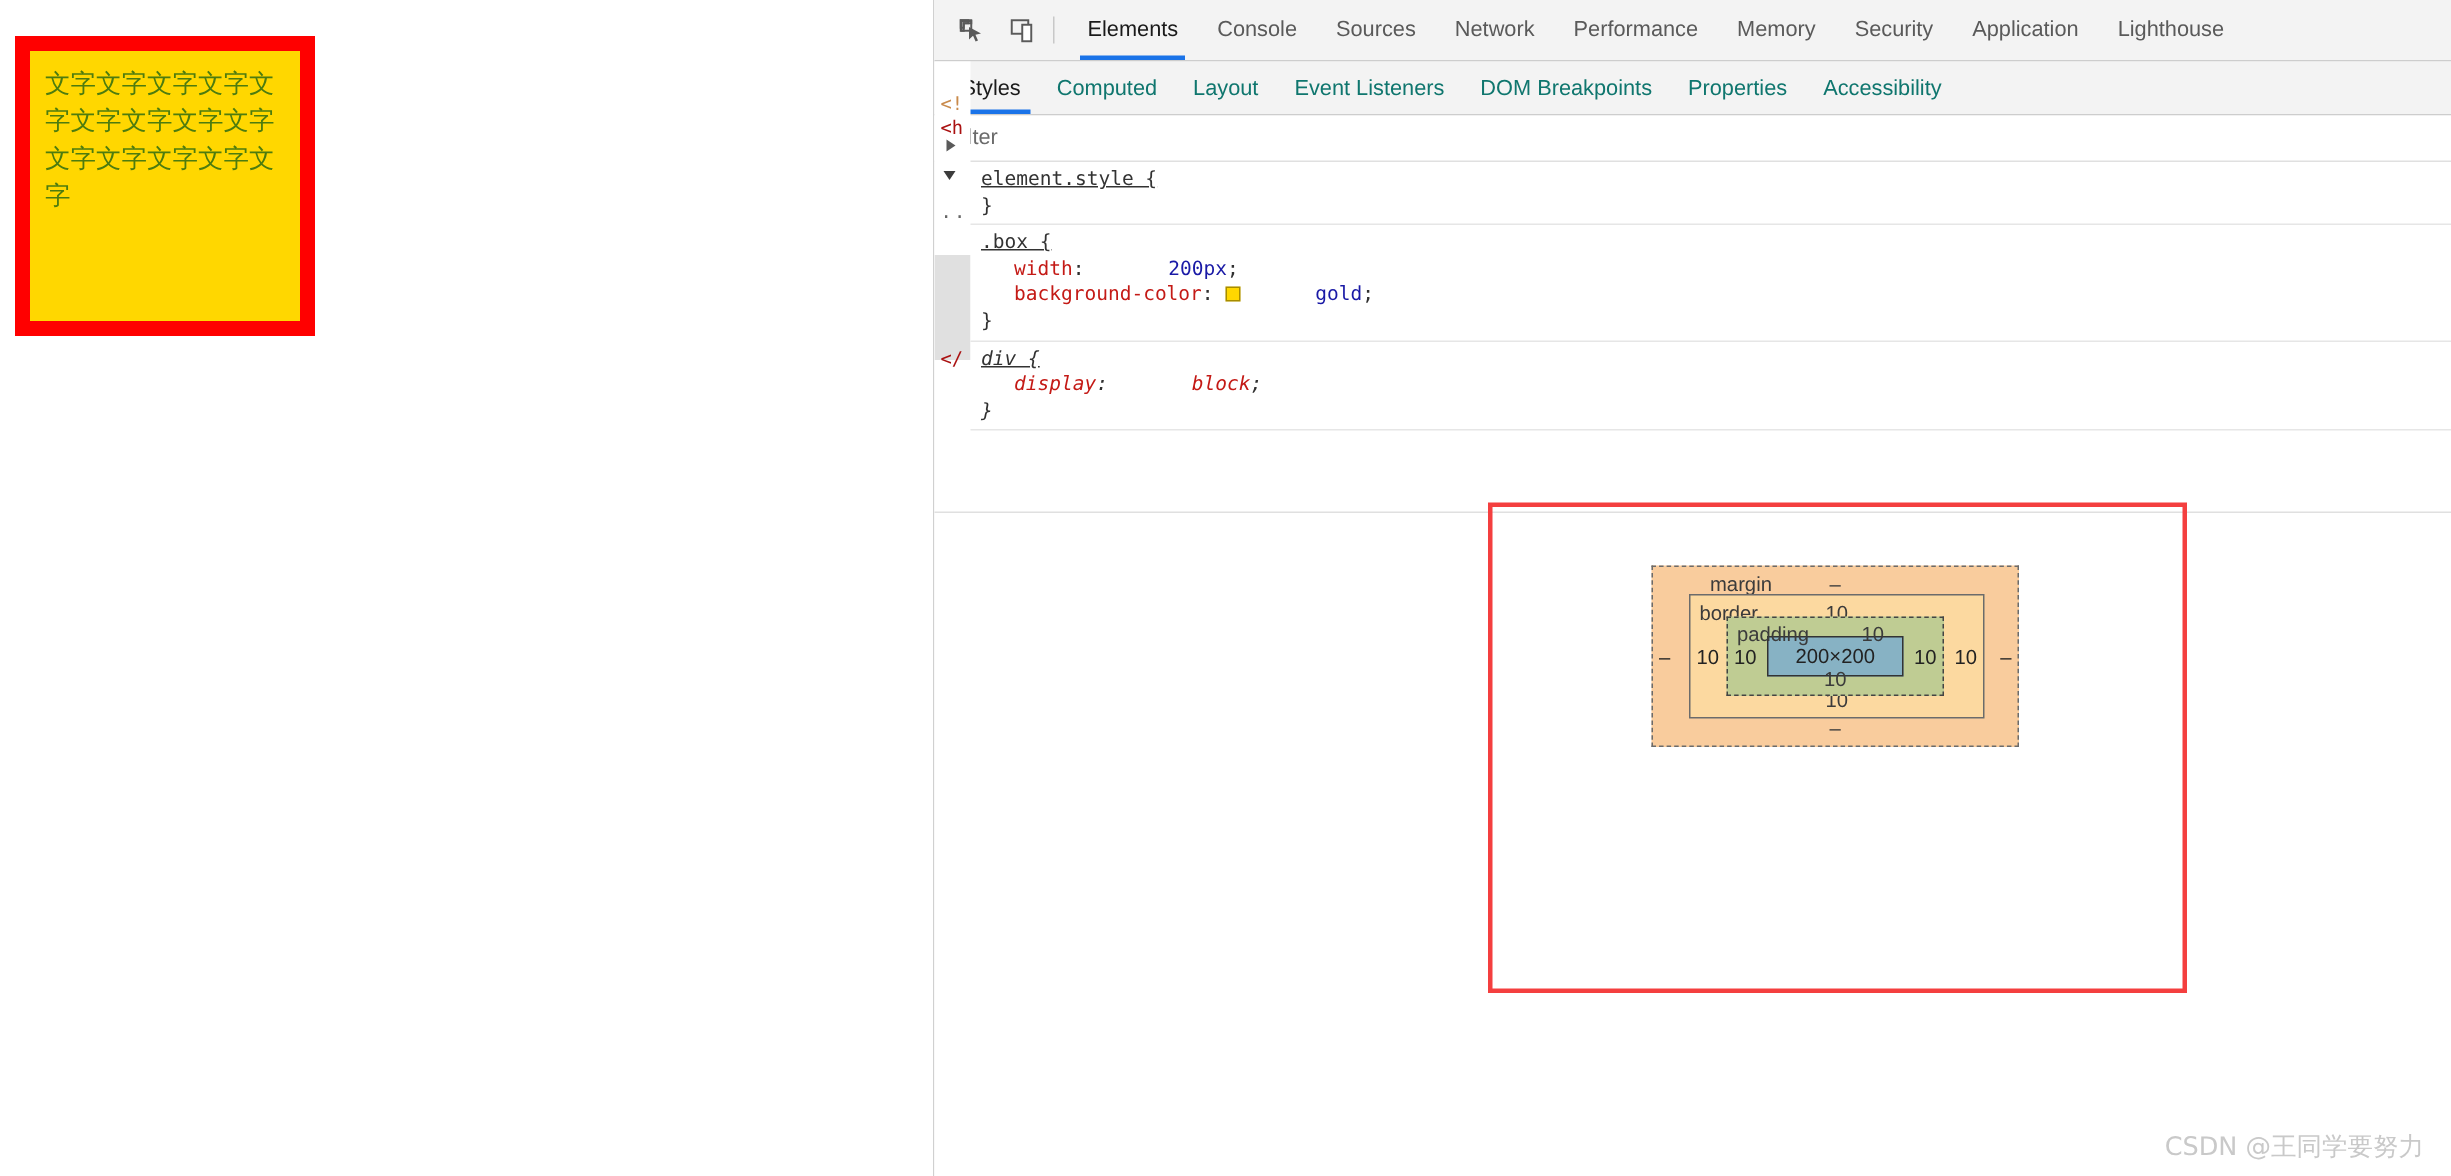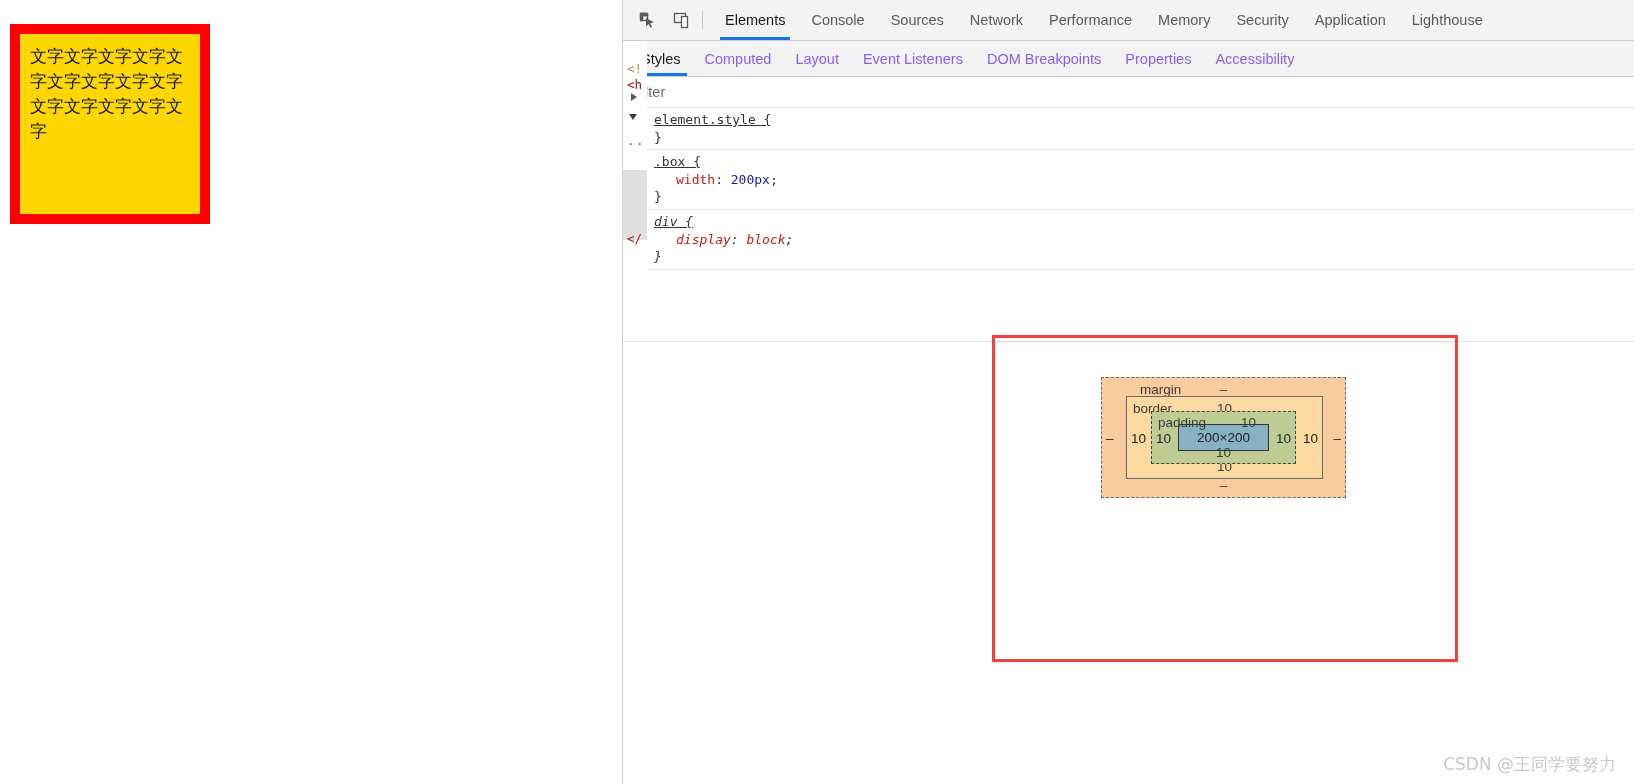--- a/index.html
+++ b/index.html
@@ -18,21 +18,21 @@
     background: #fff; overflow: hidden;
   }
   #demo-box {
     position: absolute; left: 10px; top: 24px;
     width: 200px; height: 200px;
     background-color: gold;
     border: 10px solid red;
     padding: 10px;
     font-size: 17px;
     line-height: 25px;
-    color: #0f172a;
+    color: #4d7c0f;
     font-family: "DejaVu Sans", sans-serif;
     letter-spacing: 0px;
     word-break: break-all;
     overflow: visible;
   }
 
   
   #pane-divider {
     position: absolute; left: 622px; top: 0; width: 1px; height: 784px;
     background: #d0d0d0;
@@ -70,21 +70,21 @@
   }
 
   
   #dt-subbar {
     position: absolute; left: 0; top: 41px; width: 1011px; height: 36px;
     background: #f3f3f3; border-bottom: 1px solid #cdcdcd;
     display: flex; align-items: center;
   }
   #dt-subbar .dt-sub-offset { width: 6px; }
   .dt-subtab {
-    font-size: 14.5px; color: #8b5cf6; padding: 0 12px;
+    font-size: 14.5px; color: #0f766e; padding: 0 12px;
     height: 35px; display: flex; align-items: center;
     white-space: nowrap; cursor: pointer; position: relative;
   }
   .dt-subtab.active { color: #1a1a1a; }
   .dt-subtab.active::after {
     content: ""; position: absolute; left: 6px; right: 6px; bottom: 0;
     height: 3px; background: #1a73e8;
   }
 
   
@@ -119,21 +119,21 @@
   #rules {
     position: absolute; left: 24px; top: 108px; width: 987px;
     font-family: "DejaVu Sans Mono", monospace;
     font-size: 13px; line-height: 17.6px; color: #303030;
   }
   .rule { padding: 3px 0 3px 7px; border-bottom: 1px solid #e6e6e6; }
   .sel { color: #333; text-decoration: underline; }
   .sel.ua { font-style: italic; }
   .prop { color: #c41a16; padding-left: 22px; display: inline-block; }
   .prop.ua { color: #c41a16; font-style: italic; }
-  .val { color: #1a1aa6; }
+  .val { color: #1a1aa6; margin-left: 48px; }
   .val.kw { color: #303030; }
   .val.ua { color: #c41a16; font-style: italic; }
   .brace { color: #303030; }
   .swatch {
     display: inline-block; width: 10px; height: 10px;
     border: 1px solid rgba(0,0,0,.35); vertical-align: -1px;
     margin-right: 2px;
   }
   .arrow {
     display: inline-block; width: 0; height: 0;
@@ -275,20 +275,23 @@
       <div class="rule">
         <div><span class="sel">element.style {</span></div>
         <div><span class="brace">}</span></div>
       </div>
 
       <div class="rule">
         <div><span class="sel">.box {</span></div>
         <div>
           <span class="prop">width</span><span class="brace">: </span><span class="val">200px</span><span class="brace">;</span>
         </div>
+        <div>
+          <span class="prop">background-color</span><span class="brace">: </span><span class="swatch" style="background:#ffd700"></span><span class="val">gold</span><span class="brace">;</span>
+        </div>
         <div><span class="brace">}</span></div>
       </div>
 
       <div class="rule">
         <div><span class="sel ua">div {</span></div>
         <div>
           <span class="prop ua">display</span><span class="brace" style="font-style:italic">: </span><span class="val ua">block</span><span class="brace" style="font-style:italic">;</span>
         </div>
         <div><span class="brace" style="font-style:italic">}</span></div>
       </div>

